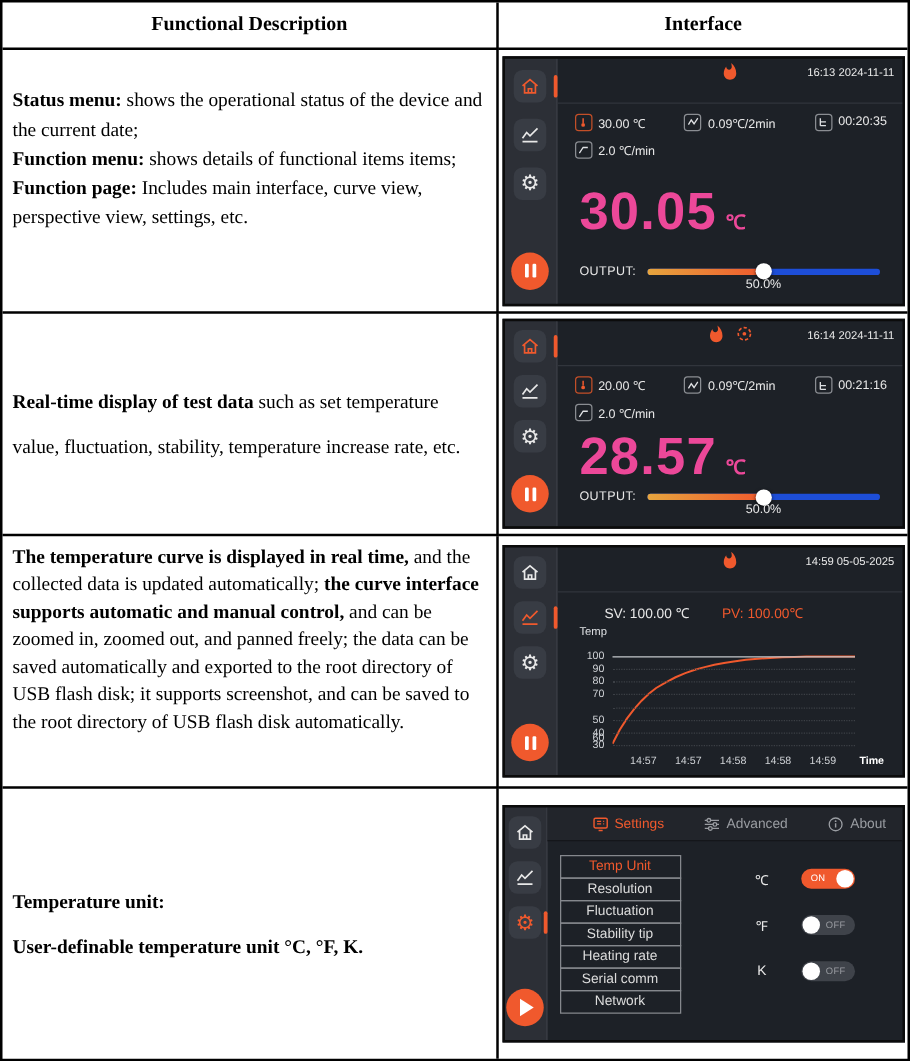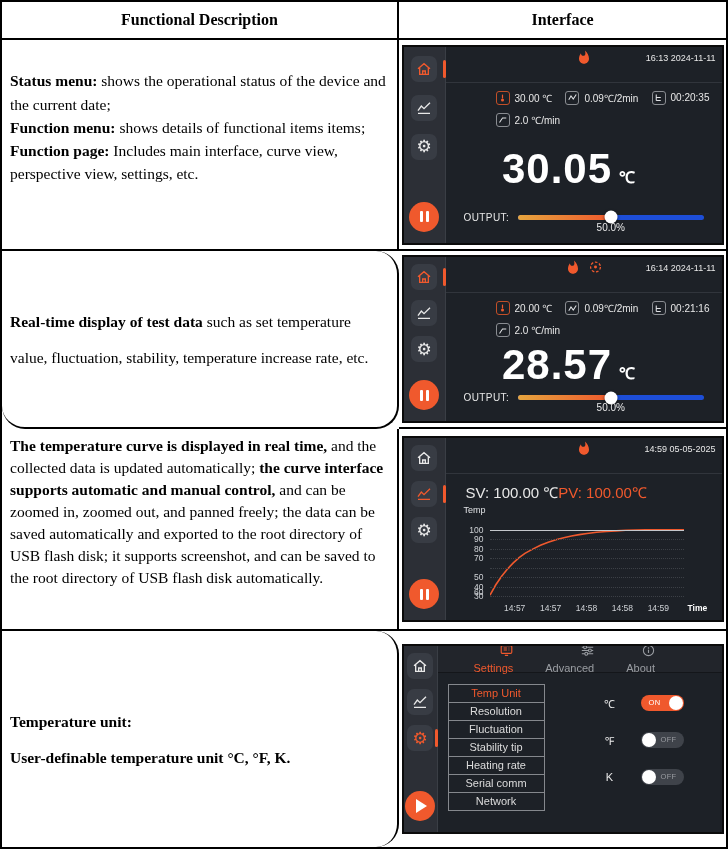--- a/index.html
+++ b/index.html
@@ -6,21 +6,21 @@
   body { background:#fff; width:728px; height:849px; font-family:"Liberation Serif", serif; }
   .tbl { width:728px; height:849px; border:2px solid #000; display:grid;
          grid-template-columns:397px 1fr; grid-template-rows:38px 211px 178px 202px 1fr; }
   .cell { border-bottom:2px solid #000; padding:6px 10px 4px 8px; overflow:hidden; }
   .lcell { border-right:2px solid #000; }
   .lastrow { border-bottom:none; }
   .hcell { display:flex; align-items:center; justify-content:center;
            font-weight:bold; font-size:16px; padding:0; }
   .desc { font-size:15.5px; line-height:1.5; color:#000; }
   .desc b { font-weight:bold; }
-  .sp2 { line-height:2.3;border-radius:23px; }
+  .sp2 { line-height:2.3; }
   .vcenter { display:flex; flex-direction:column; justify-content:center; }
   .icell { display:flex; align-items:center; justify-content:center; padding:4px 2px; }
 
   
   .shot { width:322px; background:#1d2127; border:2px solid #0b0b0b; display:flex;
           font-family:"Liberation Sans", sans-serif; color:#e8e8e8; overflow:hidden; position:relative; }
   .sidebar { width:42px; background:#2c2f36; border-right:1px solid #3a3e45; display:flex;
              flex-direction:column; align-items:center; padding-top:9px; gap:13px; flex:none; }
   .sidebar.tight { gap:10px; padding-top:7px; }
   .sbtn { width:26px; height:26px; background:#383c44; border-radius:7px; display:flex;
@@ -31,59 +31,59 @@
             background:#f0592d; display:flex; align-items:center; justify-content:center; gap:3px; }
   .runbtn .bar { width:3px; height:11px; background:#fff; border-radius:1px; }
   .runbtn .tri { width:0; height:0; border-left:11px solid #fff; border-top:7px solid transparent;
                  border-bottom:7px solid transparent; margin-left:3px; }
   .gear { font-size:17px; color:#e8e8e8; line-height:1; }
   .gear.orange { color:#f0592d; }
   .main { flex:1; display:flex; flex-direction:column; min-width:0; }
   .topbar { height:36px; position:relative; border-bottom:1px solid #31353c; flex:none; }
   .topicons { position:absolute; left:50%; top:3px; transform:translateX(-50%); display:flex; gap:8px; }
   .clock { position:absolute; right:6px; top:6px; font-size:9px; color:#e8e8e8; white-space:nowrap; }
-  .chiprow { display:flex; justify-content:space-between; padding:8px 12px 0 14px;margin-left:36px; }
+  .chiprow { display:flex; justify-content:space-between; padding:8px 12px 0 14px; }
   .chiprow.second { justify-content:flex-start; padding-top:8px; }
   .chip { display:flex; align-items:center; gap:5px; font-size:10px; white-space:nowrap; }
   .cicon { width:14px; height:14px; border:1px solid #8a8d92; border-radius:3px; flex:none;
            display:flex; align-items:center; justify-content:center; }
   .cicon.hot { border-color:#c34f28; }
-  .big { margin-top:auto; text-align:center; padding-right:30px; font-size:42px; font-weight:bold;
-         color:#ffffff; letter-spacing:1px; line-height:1; }
+  .big { margin-top:auto; text-align:left; padding-right:30px; font-size:42px; font-weight:bold;
+         color:#ec4899; letter-spacing:1px; line-height:1;padding-left:18px; }
   .big .unit { font-size:16px; letter-spacing:0; margin-left:7px; }
   .outrow { margin-top:auto; position:relative; display:flex; align-items:center; gap:9px;
             padding:0 18px 20px 18px; }
   .outlabel { font-size:10px; letter-spacing:.4px; }
   .slider { position:relative; flex:1; height:5px; background:#1d4ed8; border-radius:3px; }
   .fill { position:absolute; left:0; top:0; bottom:0; width:50%; border-radius:3px;
           background:linear-gradient(90deg,#e6a53e,#f0592d); }
   .knob { position:absolute; left:50%; top:50%; transform:translate(-50%,-50%); width:13px;
           height:13px; background:#fff; border-radius:50%; box-shadow:0 1px 3px rgba(0,0,0,.7); }
   .pct { position:absolute; left:50%; top:7px; transform:translateX(-50%); font-size:10px; }
 
   
-  .svrow { display:flex; padding:8px 0 0 20px; font-size:15px; flex:none; }
+  .svrow { display:flex; gap:26px; padding:8px 0 0 38px; font-size:11px; flex:none; }
   .pvtxt { color:#f0592d; }
   .chartwrap { flex:1; position:relative; margin:0 6px 2px 6px; }
   .templbl { position:absolute; left:12px; top:3px; font-size:9px; color:#dfe1e4; }
   .plot { position:absolute; left:38px; right:32px; top:21px; bottom:19px; }
   .grid { position:absolute; left:0; right:0; border-top:1px dotted #3c4046; }
   .grid.sv { border-top:1px solid #c4c7cb; }
   .ytick { position:absolute; right:100%; margin-right:6px; transform:translateY(-55%);
            font-size:8.5px; color:#cfd2d6; }
   .xtick { position:absolute; top:100%; margin-top:4px; transform:translateX(-50%);
            font-size:8.5px; color:#cfd2d6; }
   .timelbl { position:absolute; left:100%; margin-left:4px; top:100%; margin-top:4px;
              font-size:8.5px; font-weight:bold; color:#fff; }
   .curvesvg { position:absolute; inset:0; width:100%; height:100%; }
 
   
   .tabsrow { height:27px; display:flex; align-items:center; gap:32px; padding-left:36px;
              background:#22252b; border-bottom:1px solid #14161a; font-size:11px; color:#9a9da2; flex:none; }
-  .tab { display:flex; align-items:flex-end; gap:5px; cursor:pointer;flex-direction:column; }
+  .tab { display:flex; align-items:flex-start; gap:5px; cursor:pointer; }
   .tab.active { color:#f0592d; }
   .setbody { flex:1; display:flex; padding:12px 0 0 10px; }
   .menu { width:97px; display:flex; flex-direction:column; flex:none; }
   .mitem { border:1px solid #85888d; margin-top:-1px; text-align:center; font-size:11px;
            padding:2px 0 3px; color:#dcdcdc; cursor:pointer; }
   .mitem.active { color:#f0592d; }
   .togglecol { flex:1; display:flex; flex-direction:column; gap:21px; padding:10px 0 0 58px; }
   .trow { display:flex; align-items:center; gap:24px; font-size:11px; }
   .trow .u { width:14px; text-align:center; }
   .pill { width:43px; height:16px; border-radius:9px; position:relative; cursor:pointer; flex:none; }

